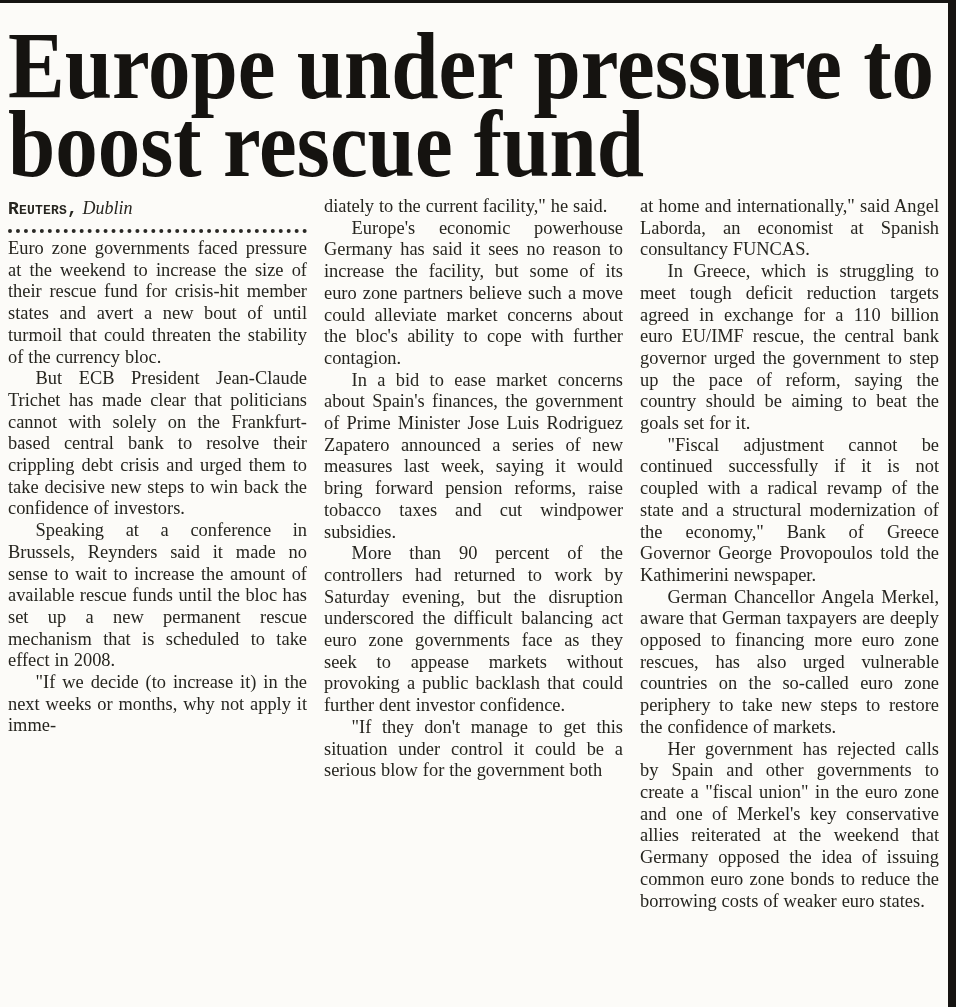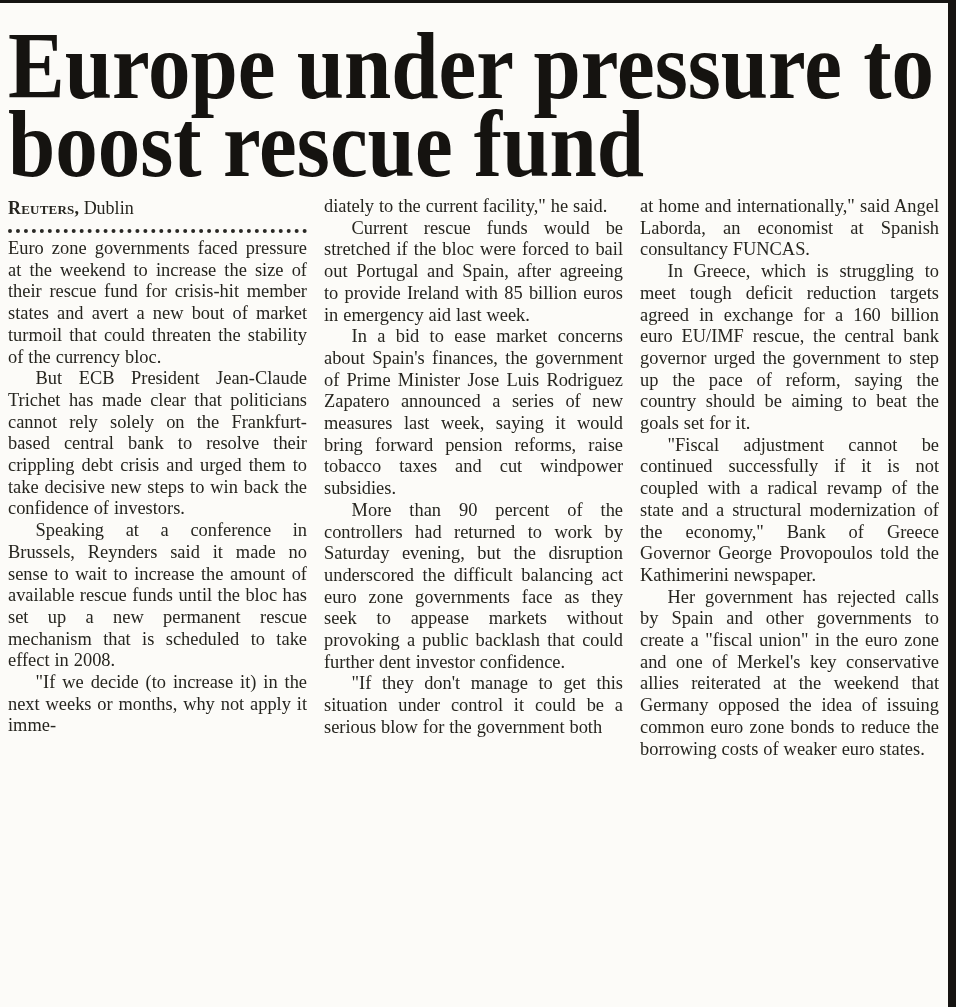--- a/index.html
+++ b/index.html
@@ -48,22 +48,24 @@
   .byline{
     font-size:18px;
     padding-top:2px;
     height:30px;
     white-space:nowrap;
   }
   .byline .agency{
     font-variant:small-caps;
     font-weight:bold;
     letter-spacing:.2px;
+    font-family:Liberation Mono, monospace;
   }
   .byline .loc{
+    font-style:italic;
   }
   .dotted{
     height:7px;
     margin-bottom:5px;
     border-bottom:4px dotted #2a2925;
   }
   .paras p{
     font-size:18.4px;
     line-height:21.7px;
     text-align:justify;
@@ -87,37 +89,38 @@
   </header>
 
   <div class="body-grid">
     <div class="col">
       <div class="byline">
         <span class="agency">Reuters,</span>
         <span class="loc">Dublin</span>
       </div>
       <div class="dotted"></div>
       <div class="paras">
-          <p>Euro zone governments faced pressure at the weekend to increase the size of their rescue fund for crisis-hit member states and avert a new bout of market turmoil that could threaten the stability of the currency bloc.</p>
-          <p class="indent">But ECB President Jean-Claude Trichet has made clear that politicians cannot rely solely on the Frankfurt-based central bank to resolve their crippling debt crisis and urged them to take decisive new steps to win back the confidence of investors.</p>
+          <p>Euro zone governments faced pressure at the weekend to increase the size of their rescue fund for crisis-hit member states and avert a new bout of until turmoil that could threaten the stability of the currency bloc.</p>
+          <p class="indent">But ECB President Jean-Claude Trichet has made clear that politicians cannot with solely on the Frankfurt-based central bank to resolve their crippling debt crisis and urged them to take decisive new steps to win back the confidence of investors.</p>
           <p class="indent">Speaking at a conference in Brussels, Reynders said it made no sense to wait to increase the amount of available rescue funds until the bloc has set up a new permanent rescue mechanism that is scheduled to take effect in 2008.</p>
           <p class="indent">"If we decide (to increase it) in the next weeks or months, why not apply it imme-</p>
         </div>
     </div>
     <div class="col">
       <div class="paras">
           <p>diately to the current facility," he said.</p>
-          <p class="indent">Current rescue funds would be stretched if the bloc were forced to bail out Portugal and Spain, after agreeing to provide Ireland with 85 billion euros in emergency aid last week.</p>
+          <p class="indent">Europe's economic powerhouse Germany has said it sees no reason to increase the facility, but some of its euro zone partners believe such a move could alleviate market concerns about the bloc's ability to cope with further contagion.</p>
           <p class="indent">In a bid to ease market concerns about Spain's finances, the government of Prime Minister Jose Luis Rodriguez Zapatero announced a series of new measures last week, saying it would bring forward pension reforms, raise tobacco taxes and cut windpower subsidies.</p>
           <p class="indent">More than 90 percent of the controllers had returned to work by Saturday evening, but the disruption underscored the difficult balancing act euro zone governments face as they seek to appease markets without provoking a public backlash that could further dent investor confidence.</p>
           <p class="indent">"If they don't manage to get this situation under control it could be a serious blow for the government both</p>
         </div>
     </div>
     <div class="col">
       <div class="paras">
           <p>at home and internationally," said Angel Laborda, an economist at Spanish consultancy FUNCAS.</p>
-          <p class="indent">In Greece, which is struggling to meet tough deficit reduction targets agreed in exchange for a 160 billion euro EU/IMF rescue, the central bank governor urged the government to step up the pace of reform, saying the country should be aiming to beat the goals set for it.</p>
+          <p class="indent">In Greece, which is struggling to meet tough deficit reduction targets agreed in exchange for a 110 billion euro EU/IMF rescue, the central bank governor urged the government to step up the pace of reform, saying the country should be aiming to beat the goals set for it.</p>
           <p class="indent">"Fiscal adjustment cannot be continued successfully if it is not coupled with a radical revamp of the state and a structural modernization of the economy," Bank of Greece Governor George Provopoulos told the Kathimerini newspaper.</p>
+          <p class="indent">German Chancellor Angela Merkel, aware that German taxpayers are deeply opposed to financing more euro zone rescues, has also urged vulnerable countries on the so-called euro zone periphery to take new steps to restore the confidence of markets.</p>
           <p class="indent">Her government has rejected calls by Spain and other governments to create a "fiscal union" in the euro zone and one of Merkel's key conservative allies reiterated at the weekend that Germany opposed the idea of issuing common euro zone bonds to reduce the borrowing costs of weaker euro states.</p>
         </div>
     </div>
   </div>
 </div>
 
 </body></html>

